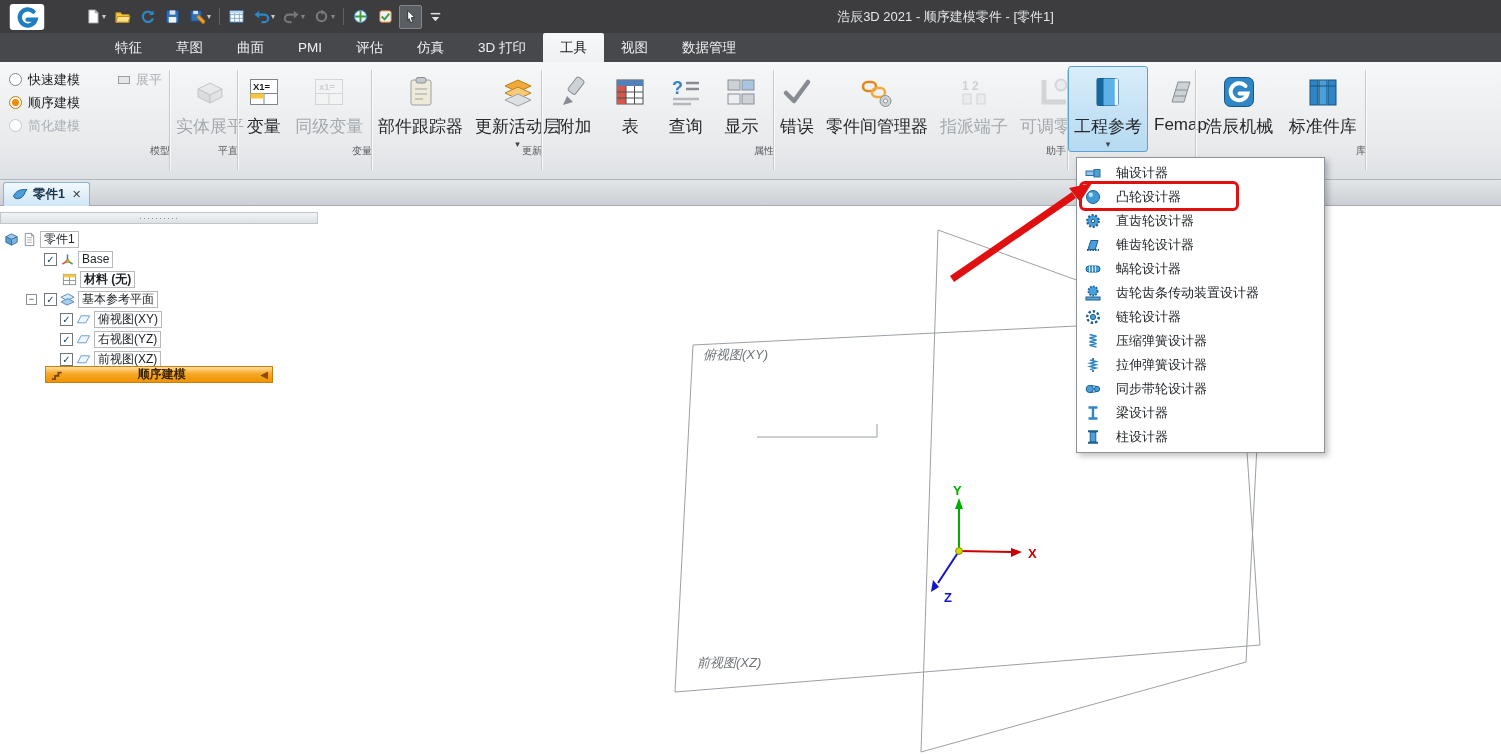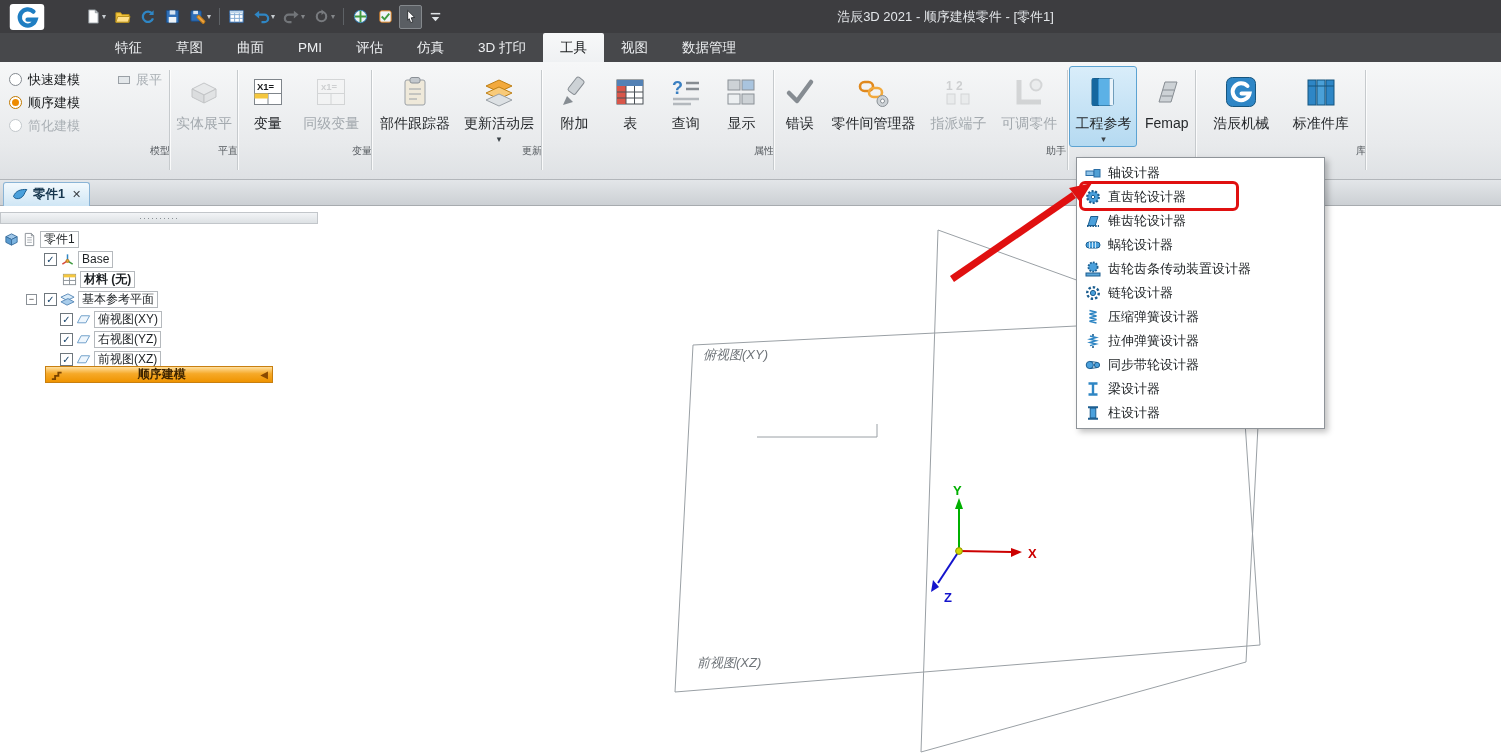--- a/index.html
+++ b/index.html
@@ -36,21 +36,21 @@
 .ficon{width:14px;height:14px}
 .flabel{font-size:13px;color:#a9afb4}
 .gcaption{position:absolute;bottom:18px;left:0;width:100%;text-align:right;font-size:10px;color:#53585d;white-space:nowrap}
 .rgroup{position:absolute;top:2px;height:112px}
 .btnrow{display:flex;justify-content:space-evenly;align-items:flex-start;height:92px;padding-top:2px}
 .vsep{position:absolute;top:8px;height:100px;width:1px;background:#c6cacd;box-shadow:1px 0 0 rgba(255,255,255,.8)}
 .bigbtn{display:flex;flex-direction:column;align-items:center;padding:8px 5px 2px;border:1px solid transparent;border-radius:3px}
 .bigbtn.activebtn{background:linear-gradient(#d9edfa,#b5daf1);border-color:#5ca3d2}
 .bicon{width:34px;height:34px}
 .bicon svg,.micon svg,.ticon svg,.qicon svg,.ficon svg,.mbicon svg,.dticon svg,.logosvg svg{width:100%;height:100%}
-.blabel{margin-top:6px;font-size:14px;color:#26292c;white-space:nowrap}
+.blabel{margin-top:6px;font-size:17px;color:#26292c;white-space:nowrap}
 .bigbtn.disabled .blabel{color:#a3a9ae}
 .bigbtn.disabled .bicon{opacity:.55;filter:grayscale(.6)}
 .bdrop{font-size:9px;color:#3c4348;margin-top:2px;line-height:9px}
 
 .docstrip{position:absolute;top:180px;left:0;right:0;height:26px;background:linear-gradient(#e3e6e9,#ccd0d4);border-bottom:1px solid #a7abaf;z-index:10}
 .doctab{position:absolute;left:3px;top:2px;height:24px;display:flex;align-items:center;gap:5px;padding:0 8px;background:linear-gradient(#f3f9fd,#cfe6f5);border:1px solid #8ab4d6;border-bottom:none;border-radius:3px 3px 0 0}
 .dticon{width:16px;height:16px}
 .dtlabel{font-weight:bold;font-size:12.5px;color:#16364e;white-space:nowrap}
 .dtclose{font-size:11px;color:#3a3f44;margin-left:2px;line-height:11px}
 
@@ -64,21 +64,21 @@
 .ticon{width:15px;height:15px;flex:0 0 15px}
 .tlabel{border:1px solid #b5b9bd;background:#fff;padding:0 3px;font-size:12px;line-height:15px;white-space:nowrap;color:#1d2124}
 .cb{width:13px;height:13px;border:1px solid #6f777d;background:#fff;font-size:10px;line-height:12px;text-align:center;color:#14426b;font-weight:bold;flex:0 0 13px}
 .exp{width:11px;height:11px;border:1px solid #8a9096;background:#fff;font-size:9px;line-height:9px;text-align:center;color:#333;flex:0 0 11px;margin-right:4px}
 .modebar{position:absolute;left:45px;top:160px;width:228px;height:17px;display:flex;align-items:center;gap:4px;background:linear-gradient(#ffdf9e,#f6a928 45%,#ef9400);border:1px solid #c87f10;padding:0 4px}
 .mbicon{width:13px;height:13px}
 .mblabel{flex:1;text-align:center;font-weight:bold;font-size:12px;color:#3d2400}
 .mbarrow{font-size:10px;color:#8a4a00}
 
 .menu{position:absolute;left:1076px;top:157px;width:249px;background:#fff;border:1px solid #8f9499;box-shadow:3px 3px 6px rgba(0,0,0,.25);padding:3px 0;z-index:40}
-.mitem{display:flex;align-items:center;height:24px;padding:0 8px;gap:7px}
+.mitem{display:flex;align-items:center;height:24px;padding:0 8px;gap:15px}
 .micon{width:16px;height:16px;flex:0 0 16px}
 .mtext{font-size:13px;color:#1d2124;white-space:nowrap}
 .redbox{position:absolute;left:2px;width:160px;height:30px;border:3px solid #e01010;border-radius:6px;pointer-events:none}
 
 .anno{position:absolute;left:0;top:0;width:1501px;height:754px;z-index:50;pointer-events:none}
 </style>
 </head>
 <body>
 
 <div class="titlebar">
@@ -600,20 +600,29 @@
           <svg viewBox="0 0 16 16">
             <rect x="1" y="6" width="8" height="4.5" fill="#8fc3e8" stroke="#2b6ea6"></rect>
             <rect x="9" y="4.5" width="6" height="7.5" fill="#4f9fd4" stroke="#2b6ea6"></rect>
           </svg>
         </span>
         <span class="mtext">轴设计器</span>
       </div>
       <div class="mitem">
         <span class="micon">
           <svg viewBox="0 0 16 16">
+            <circle cx="8" cy="8" r="6.5" fill="#3f9ad8" stroke="#1c5e90"></circle>
+            <circle cx="5.8" cy="5.8" r="2.2" fill="#bfe2f8"></circle>
+          </svg>
+        </span>
+        <span class="mtext">凸轮设计器</span>
+      </div>
+      <div class="mitem">
+        <span class="micon">
+          <svg viewBox="0 0 16 16">
             <circle cx="8" cy="8" r="5.8" fill="#4aa0dc" stroke="#1c5e90" stroke-width="2.2" stroke-dasharray="2 1.6"></circle>
             <circle cx="8" cy="8" r="1.7" fill="#fff" stroke="#1c5e90"></circle>
           </svg>
         </span>
         <span class="mtext">直齿轮设计器</span>
       </div>
       <div class="mitem">
         <span class="micon">
           <svg viewBox="0 0 16 16">
             <path d="M3 12.5 L5.8 3.5 L13 3.5 L10.2 12.5 Z" fill="#4aa0dc" stroke="#1c5e90"></path>

